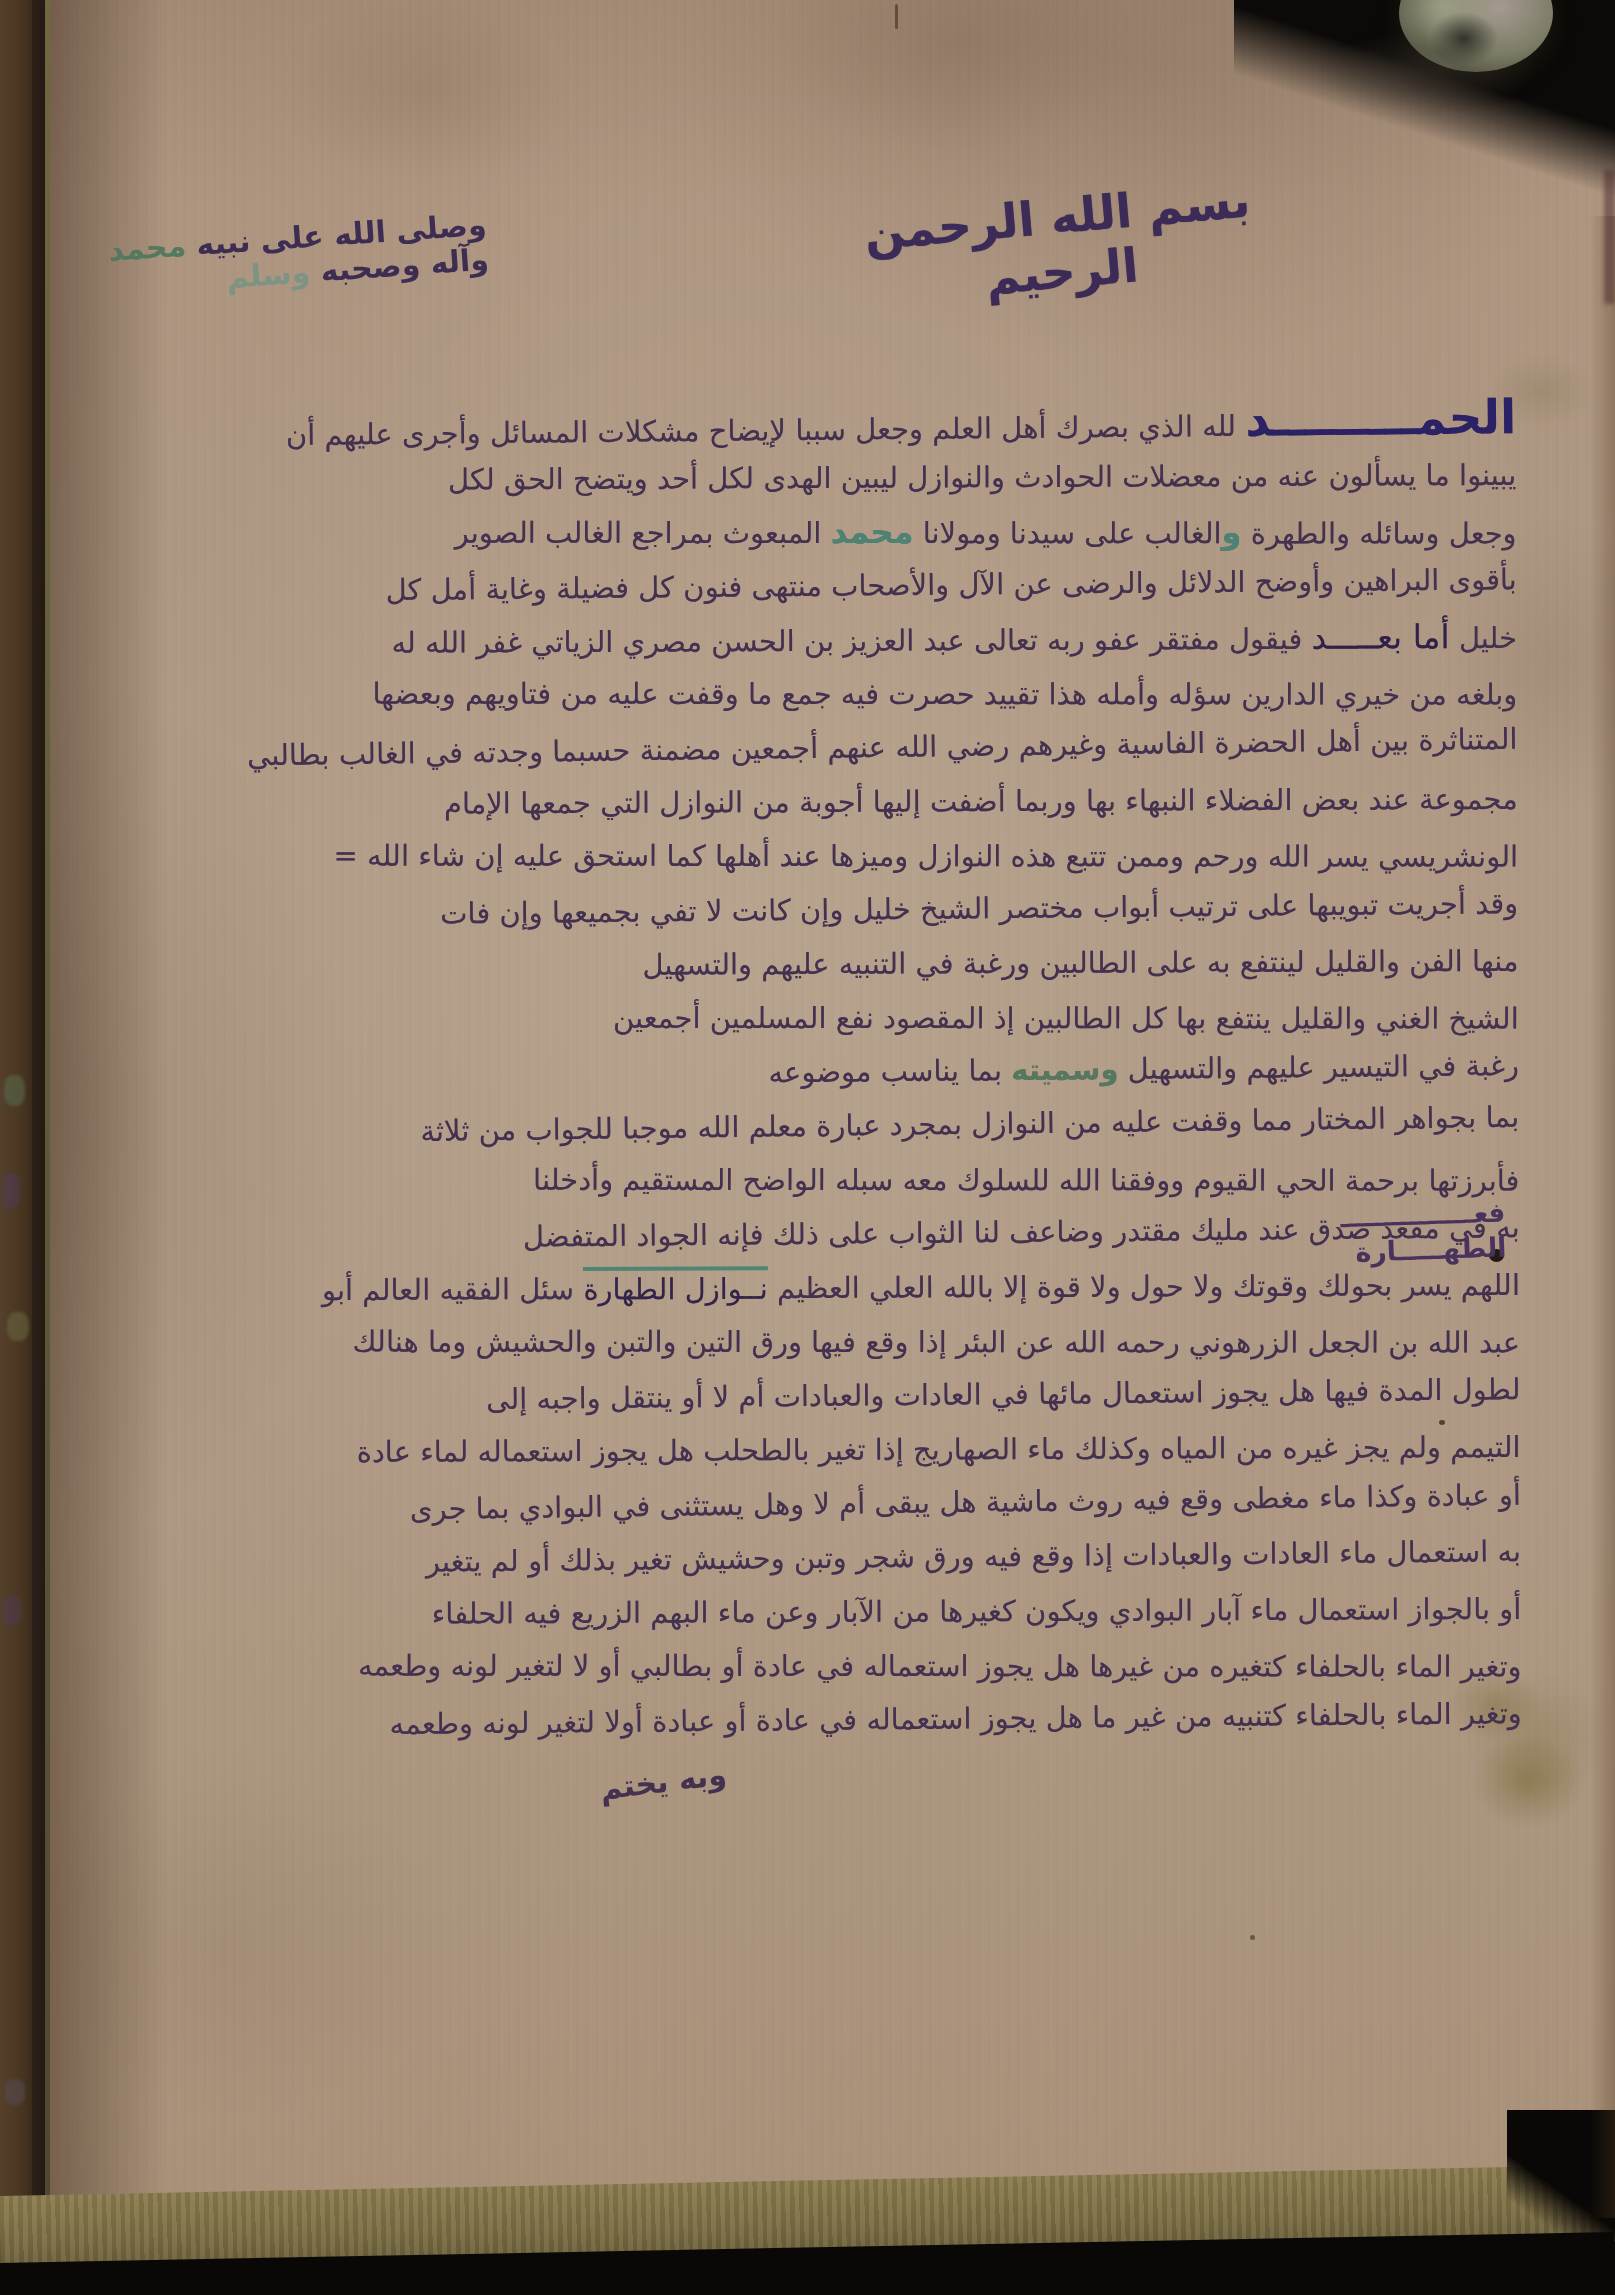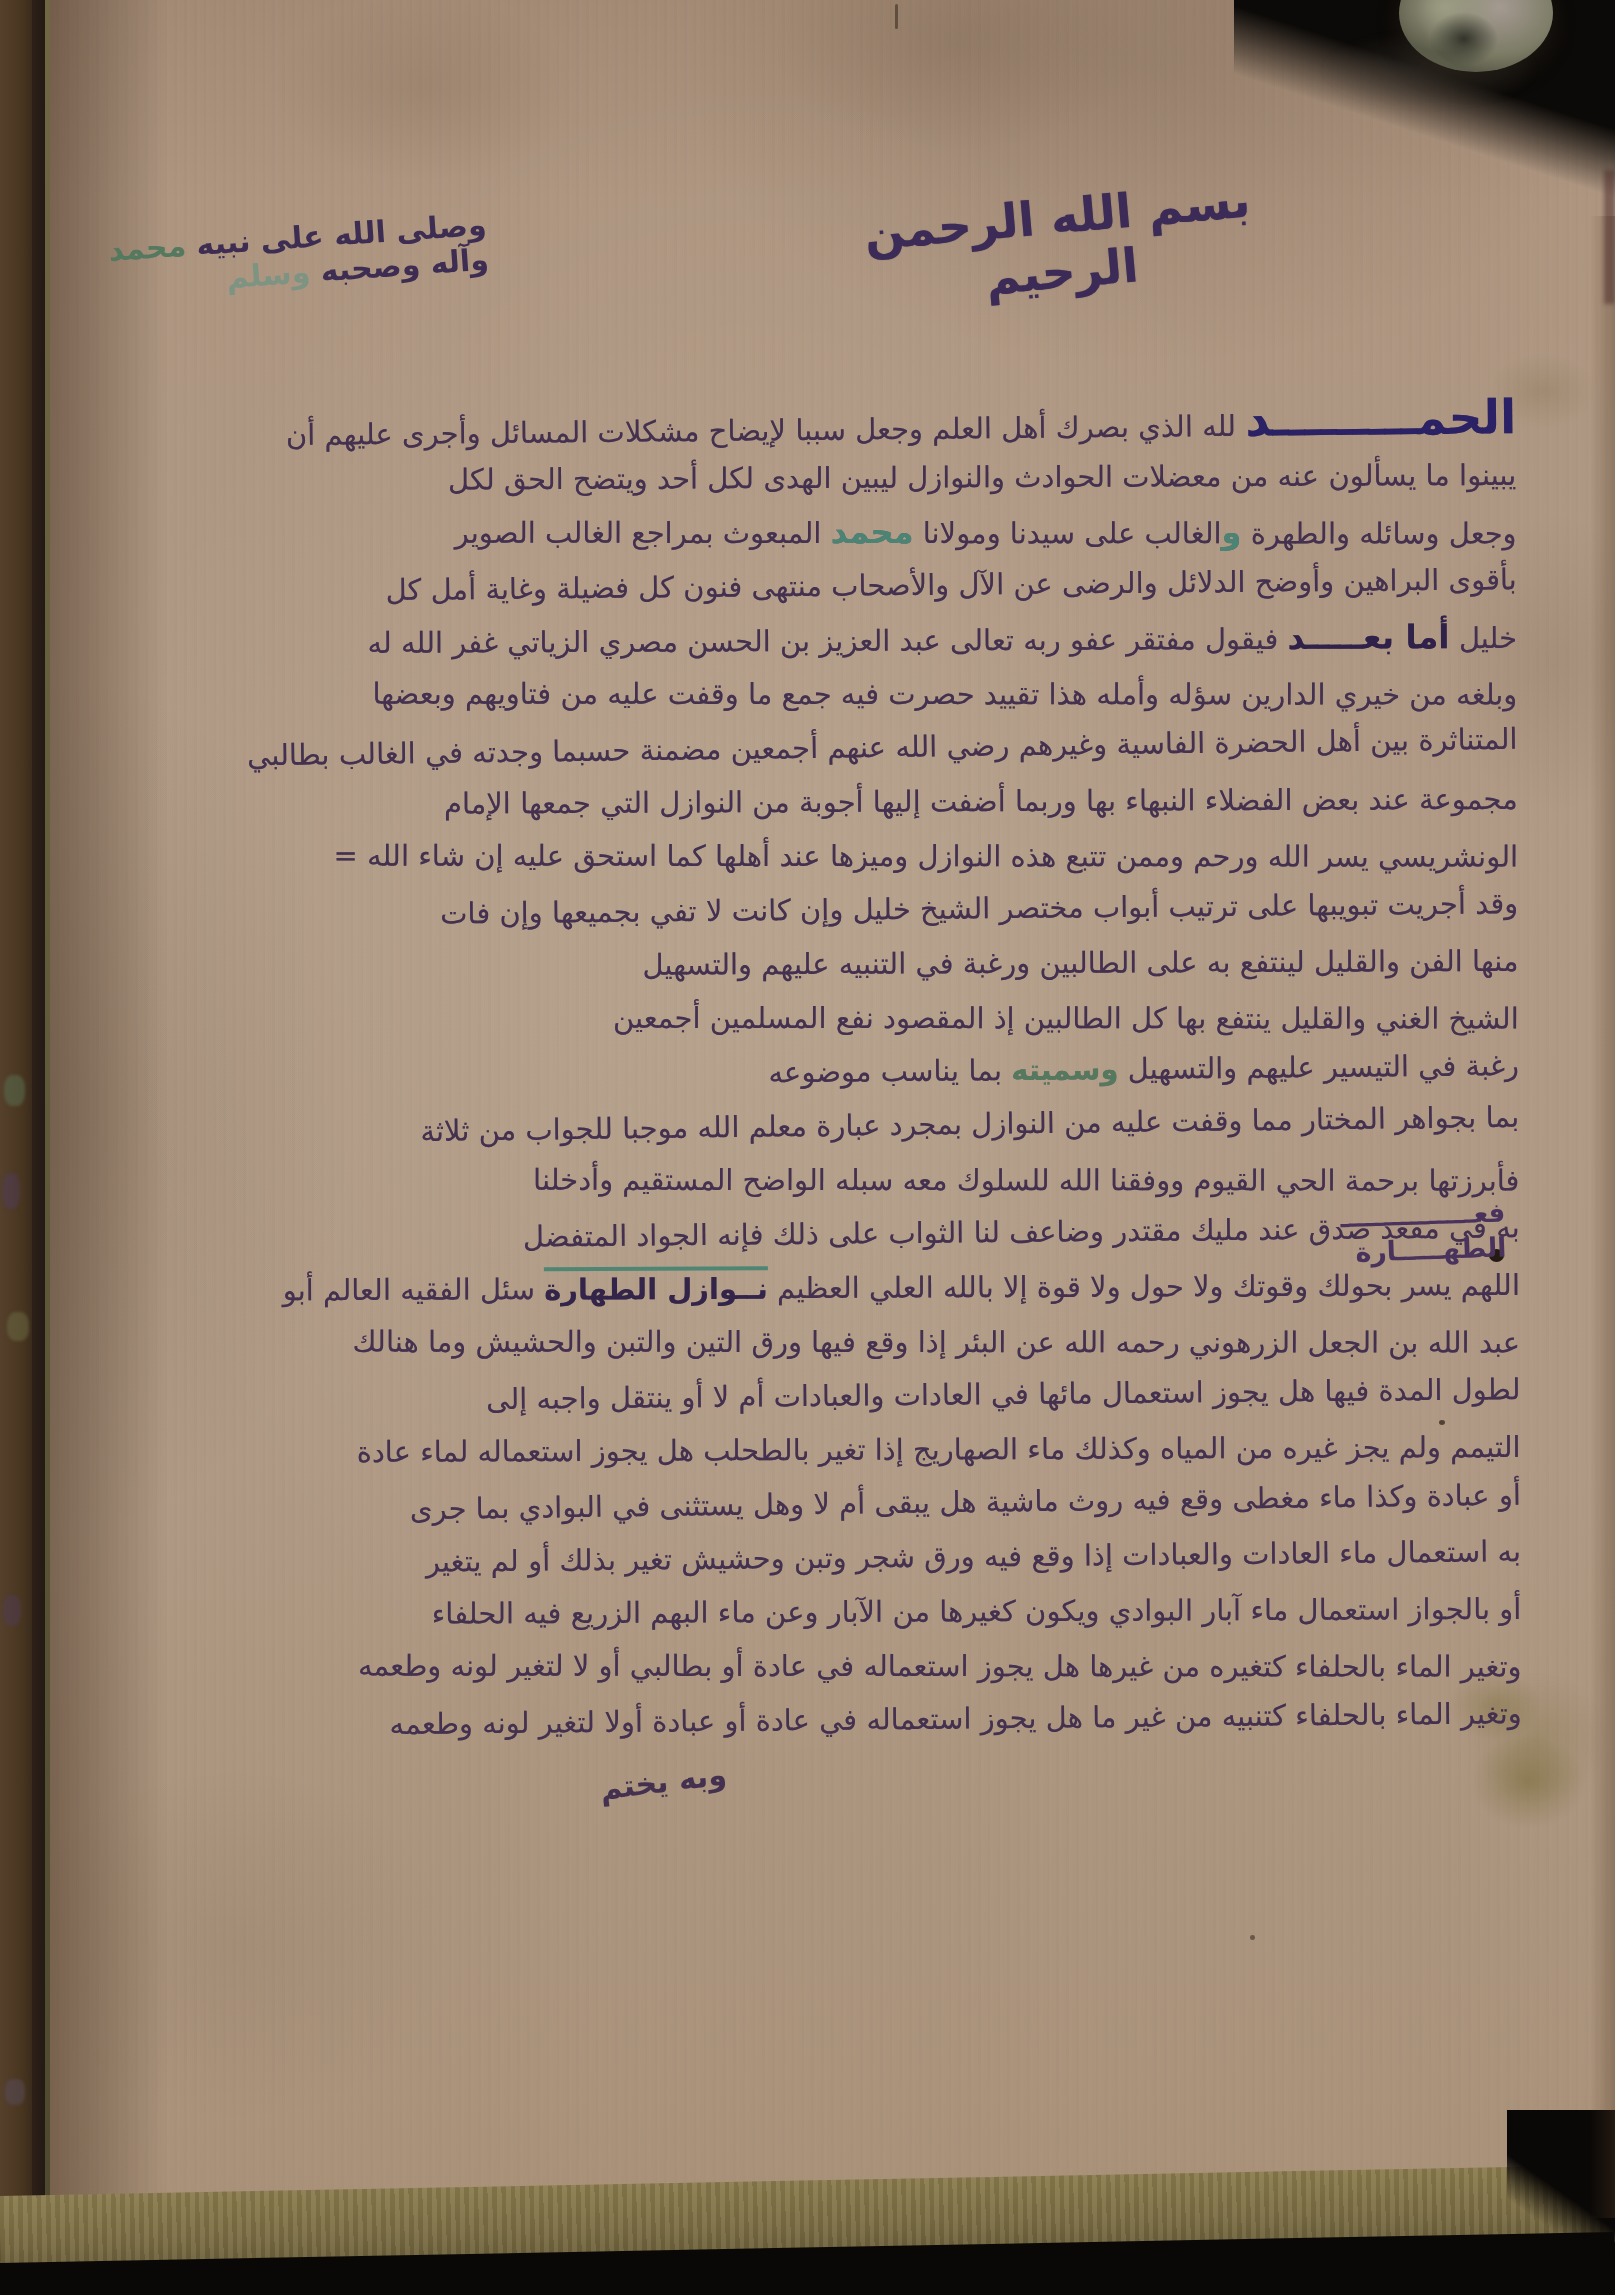--- a/index.html
+++ b/index.html
@@ -88,25 +88,25 @@
 
   .text-block{position:absolute;top:397px;right:96px;left:105px;transform:rotate(-.25deg);}
   .line{height:54px;line-height:54px;font-size:29px;white-space:nowrap;
     text-align:right;color:#44314f;font-weight:500;
     text-shadow:0 0 0.5px rgba(68,49,79,.55);}
   .line:nth-child(3n){transform:rotate(.3deg);}
   .line:nth-child(3n+1){transform:rotate(-.3deg);}
   .line:nth-child(7n){transform:rotate(-.5deg);}
 
   .ink-blue-big{color:#2b2266;font-size:47px;font-weight:bold;}
-  .bold-dark{color:#2f2149;font-weight:bold;font-size:33px;}
+  .bold-dark{color:#2f2149;font-weight:normal;font-size:33px;}
   .accent-teal{color:#4b8374;font-weight:bold;font-size:32px;}
   .accent-green{color:#55795e;font-weight:bold;}
   .accent-green-faded{color:#7e9482;}
-  .heading-chapter{font-weight:bold;color:#33254a;border-top:4.6px solid #4f8673;padding-top:1.5px;}
+  .heading-chapter{font-weight:normal;color:#33254a;border-top:4.6px solid #4f8673;padding-top:1.5px;}
 
   .margin-note{position:absolute;right:109px;top:1199px;width:206px;text-align:right;
     color:#49335d;font-weight:bold;transform:rotate(-2deg);}
   .margin-note .mn1{font-size:26px;line-height:34px;}
   .margin-note .mn2{font-size:27px;line-height:36px;}
 
   .catchword{position:absolute;right:844px;top:1764px;width:216px;
     font-size:30px;font-weight:bold;color:#44314f;transform:rotate(-7deg);text-align:center;}
 </style>
 </head>

